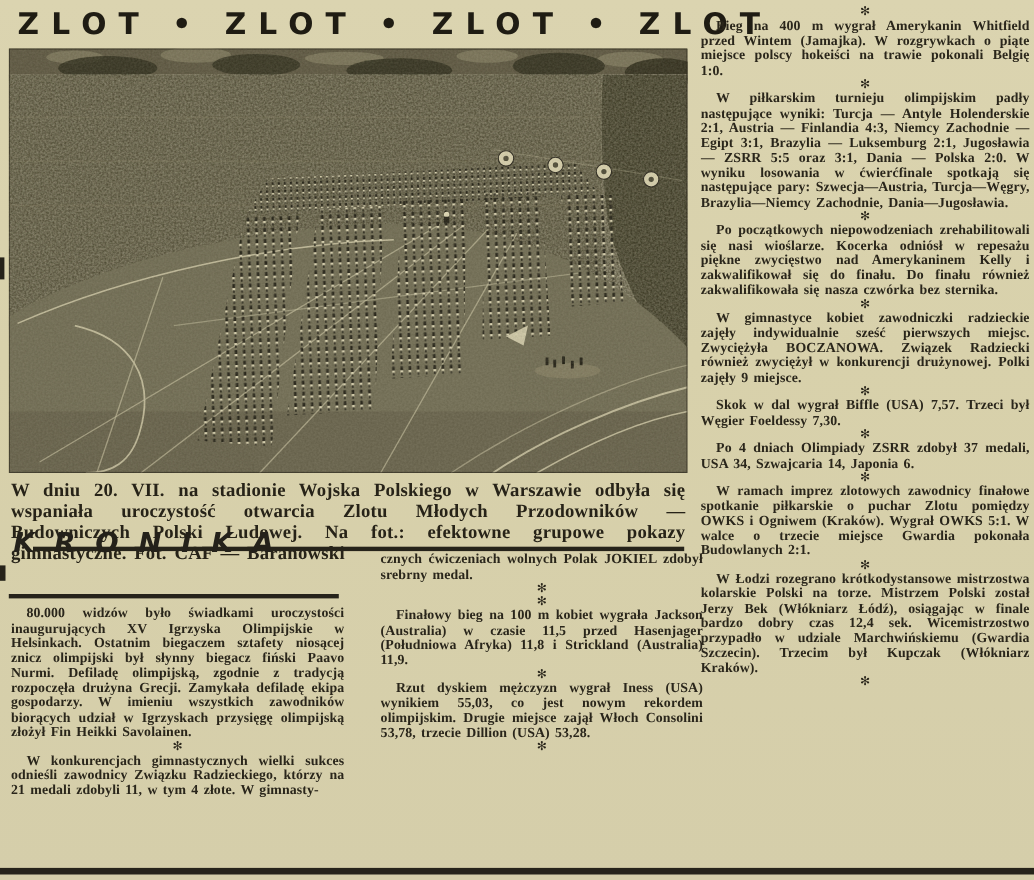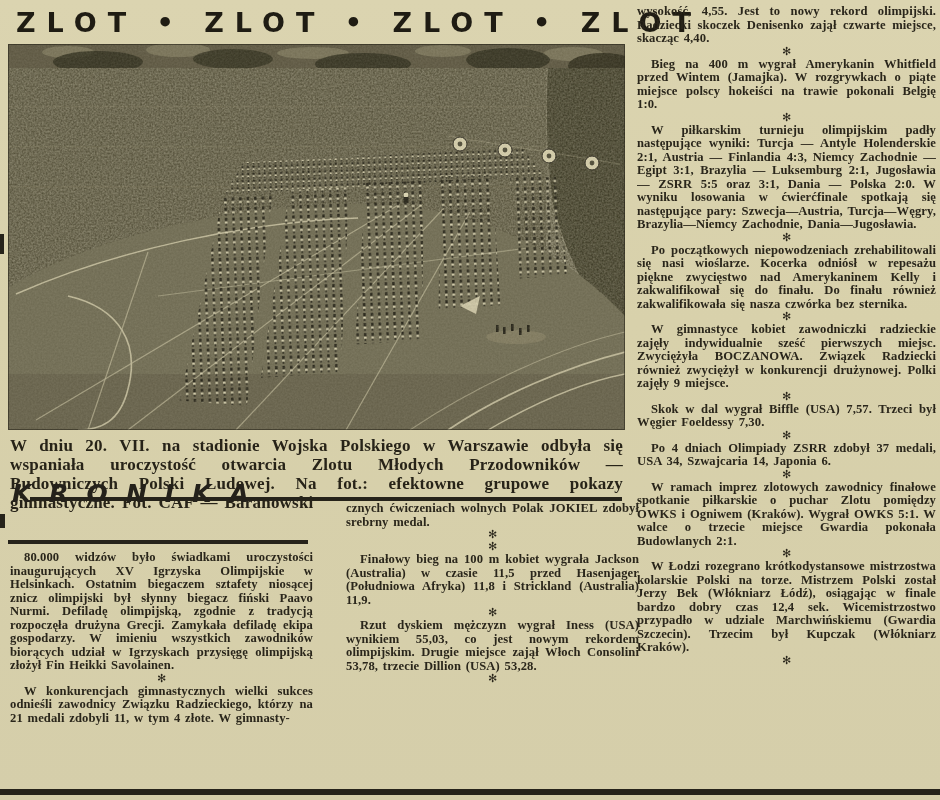--- a/index.html
+++ b/index.html
@@ -167,21 +167,20 @@
   <div class="col col-middle">
       <p class="para">cznych ćwiczeniach wolnych Polak JOKIEL zdobył srebrny medal.</p>
       <div class="sep">✻</div>
       <div class="sep">✻</div>
       <p class="para">Finałowy bieg na 100 m kobiet wygrała Jackson (Australia) w czasie 11,5 przed Hasenjager (Południowa Afryka) 11,8 i Strickland (Australia) 11,9.</p>
       <div class="sep">✻</div>
       <p class="para">Rzut dyskiem mężczyzn wygrał Iness (USA) wynikiem 55,03, co jest nowym rekordem olimpijskim. Drugie miejsce zajął Włoch Consolini 53,78, trzecie Dillion (USA) 53,28.</p>
       <div class="sep">✻</div>
     </div>
   <div class="col col-right">
-      <p class="para">wysokość, 4,55. Jest to nowy rekord olimpijski. Radziecki skoczek Denisenko zajął czwarte miejsce, skacząc 4,40.</p>
       <div class="sep">✻</div>
       <p class="para">Bieg na 400 m wygrał Amerykanin Whitfield przed Wintem (Jamajka). W rozgrywkach o piąte miejsce polscy hokeiści na trawie pokonali Belgię 1:0.</p>
       <div class="sep">✻</div>
       <p class="para">W piłkarskim turnieju olimpijskim padły następujące wyniki: Turcja — Antyle Holenderskie 2:1, Austria — Finlandia 4:3, Niemcy Zachodnie — Egipt 3:1, Brazylia — Luksemburg 2:1, Jugosławia — ZSRR 5:5 oraz 3:1, Dania — Polska 2:0. W wyniku losowania w ćwierćfinale spotkają się następujące pary: Szwecja—Austria, Turcja—Węgry, Brazylia—Niemcy Zachodnie, Dania—Jugosławia.</p>
       <div class="sep">✻</div>
       <p class="para">Po początkowych niepowodzeniach zrehabilitowali się nasi wioślarze. Kocerka odniósł w repesażu piękne zwycięstwo nad Amerykaninem Kelly i zakwalifikował się do finału. Do finału również zakwalifikowała się nasza czwórka bez sternika.</p>
       <div class="sep">✻</div>
       <p class="para">W gimnastyce kobiet zawodniczki radzieckie zajęły indywidualnie sześć pierwszych miejsc. Zwyciężyła BOCZANOWA. Związek Radziecki również zwyciężył w konkurencji drużynowej. Polki zajęły 9 miejsce.</p>
       <div class="sep">✻</div>
       <p class="para">Skok w dal wygrał Biffle (USA) 7,57. Trzeci był Węgier Foeldessy 7,30.</p>

